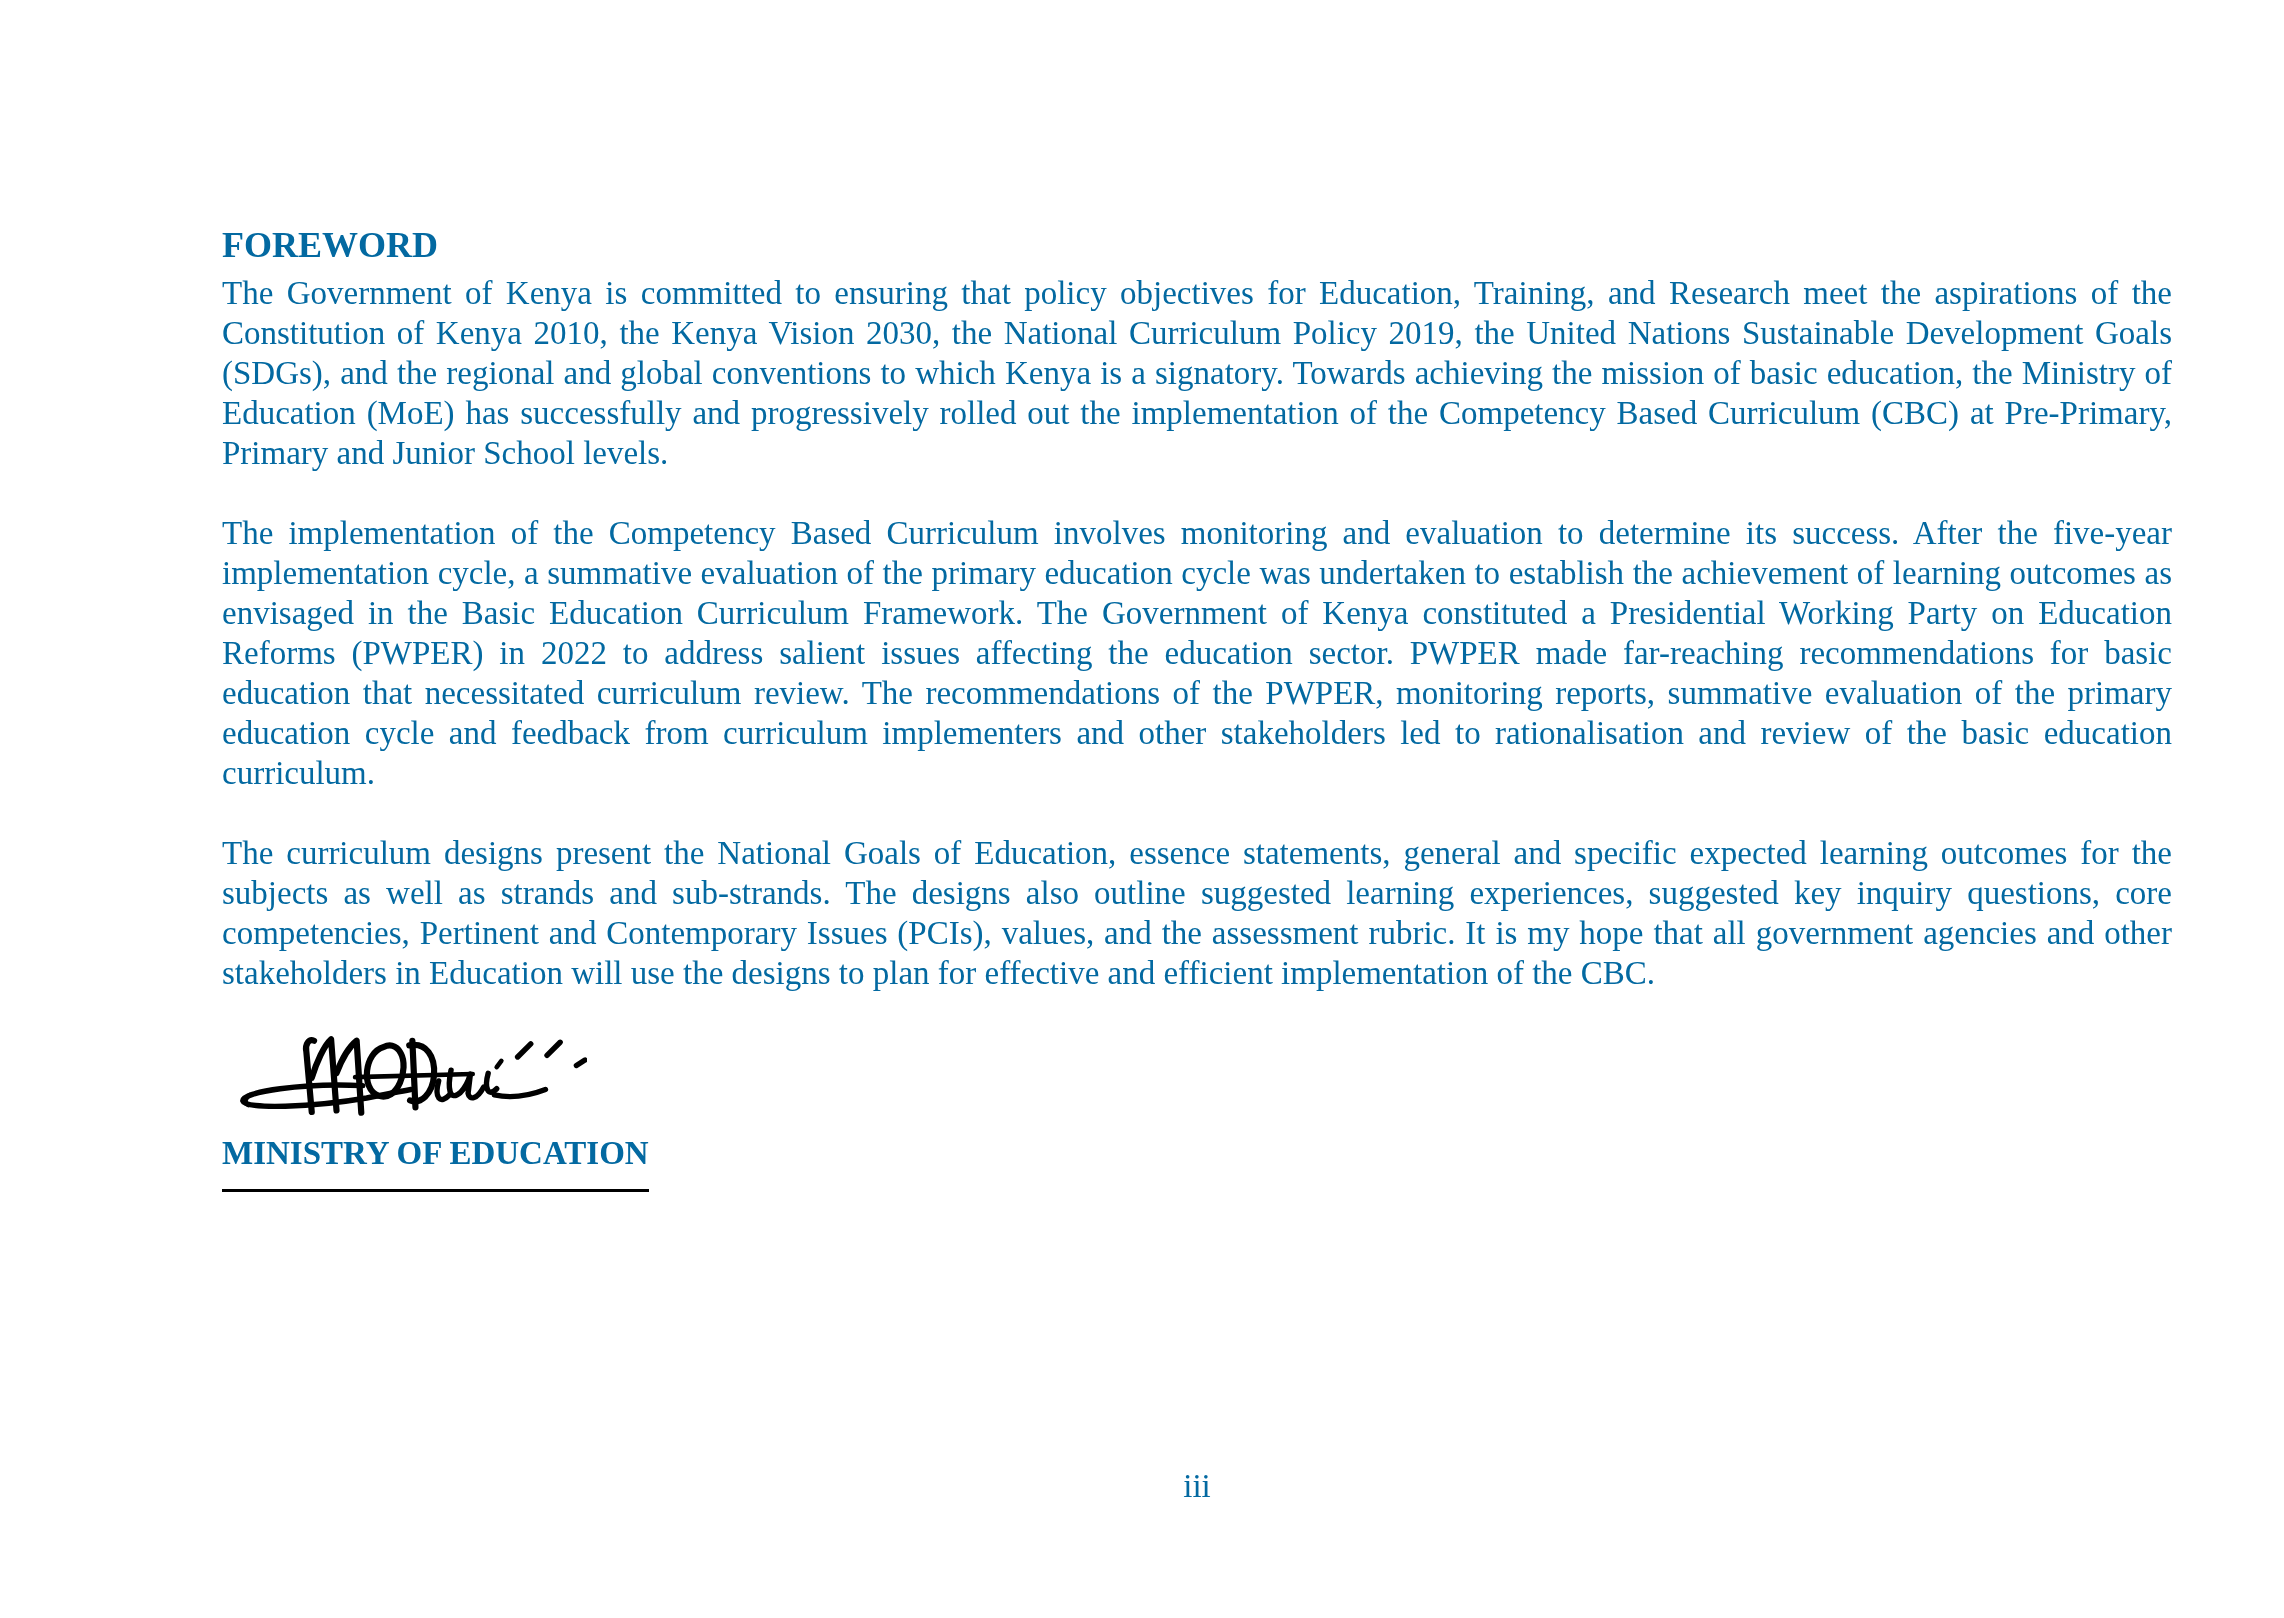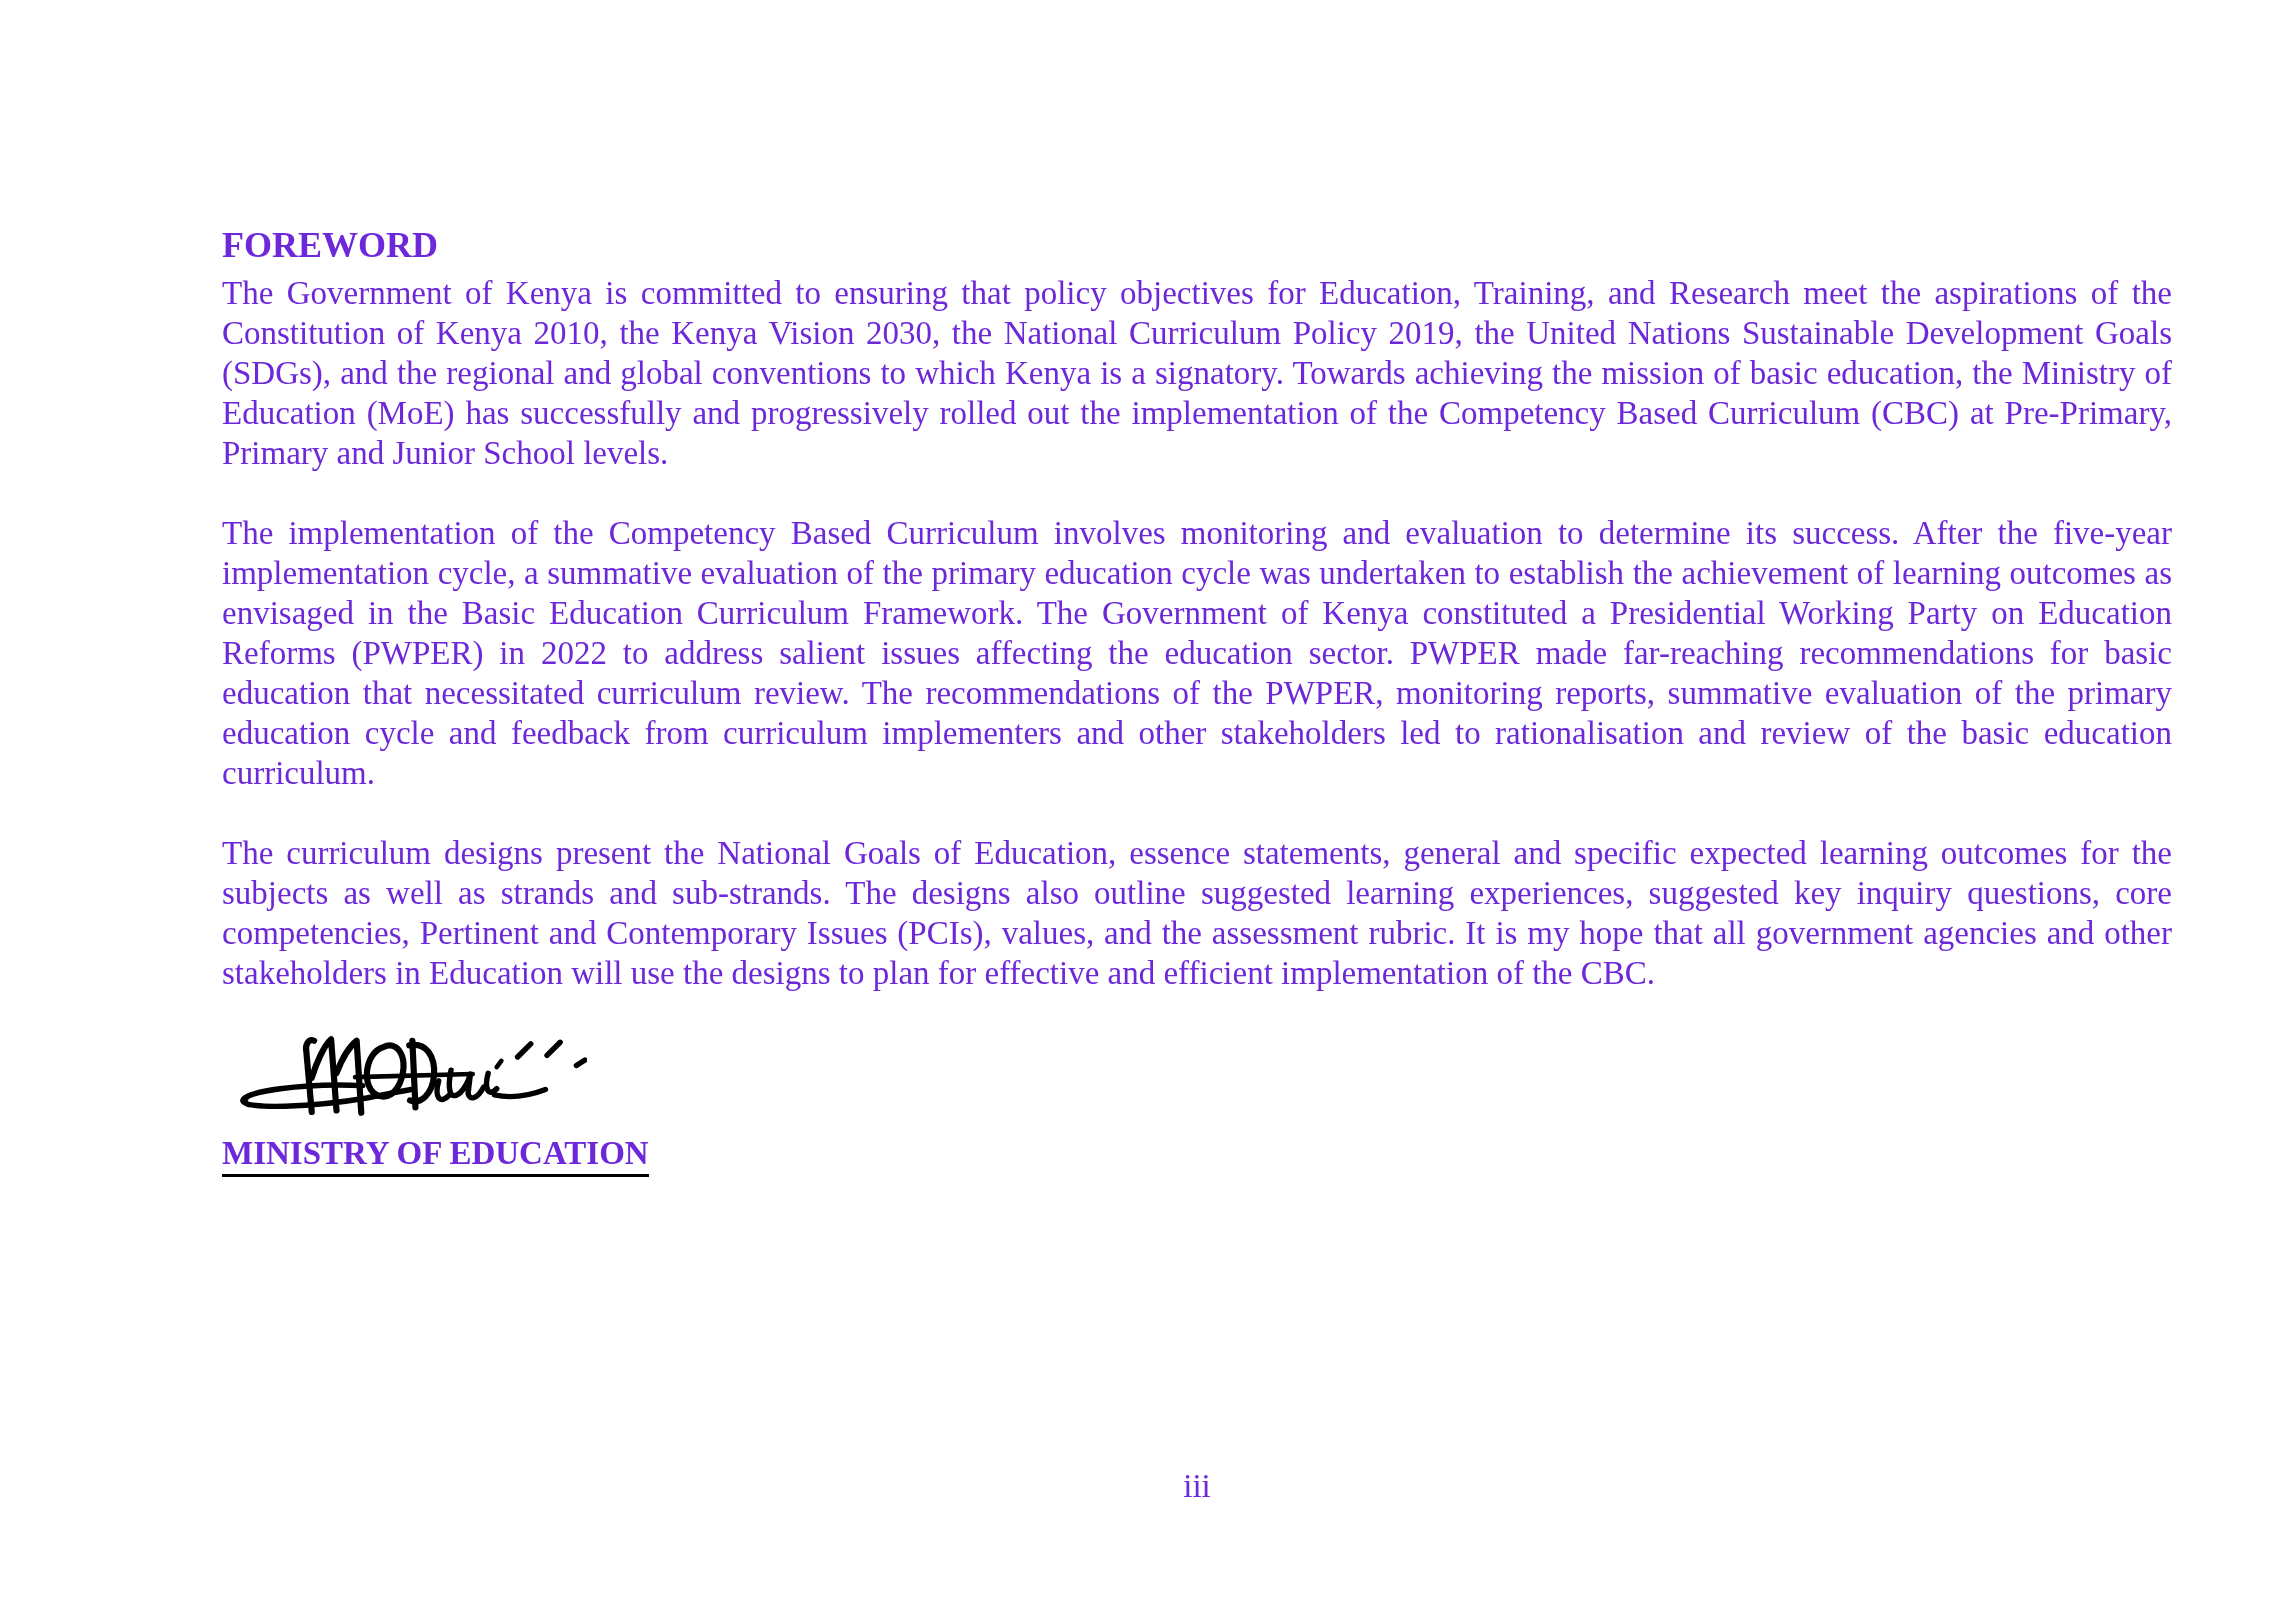--- a/index.html
+++ b/index.html
@@ -6,21 +6,21 @@
     margin: 0;
     padding: 0;
     background: #ffffff;
   }
   .page {
     position: relative;
     width: 2284px;
     height: 1618px;
     background: #ffffff;
     font-family: "Liberation Serif", "DejaVu Serif", serif;
-    color: #6d28d9;
+    color: #0369a1;
     overflow: hidden;
   }
   .content {
     position: absolute;
     left: 222px;
     top: 223px;
     width: 1950px;
   }
   .heading {
     font-size: 36px;
@@ -44,21 +44,21 @@
     width: auto;
   }
   .sig-line {
     font-size: 33px;
     line-height: 40px;
     font-weight: bold;
   }
   .sig-org-underline {
     display: inline-block;
     border-bottom: 3.8px solid #000000;
-    padding-bottom: 1px;
+    padding-bottom: 16px;
   }
   .footer {
     position: absolute;
     left: 222px;
     top: 1466px;
     width: 1950px;
     text-align: center;
     font-size: 33px;
     line-height: 40px;
   }

